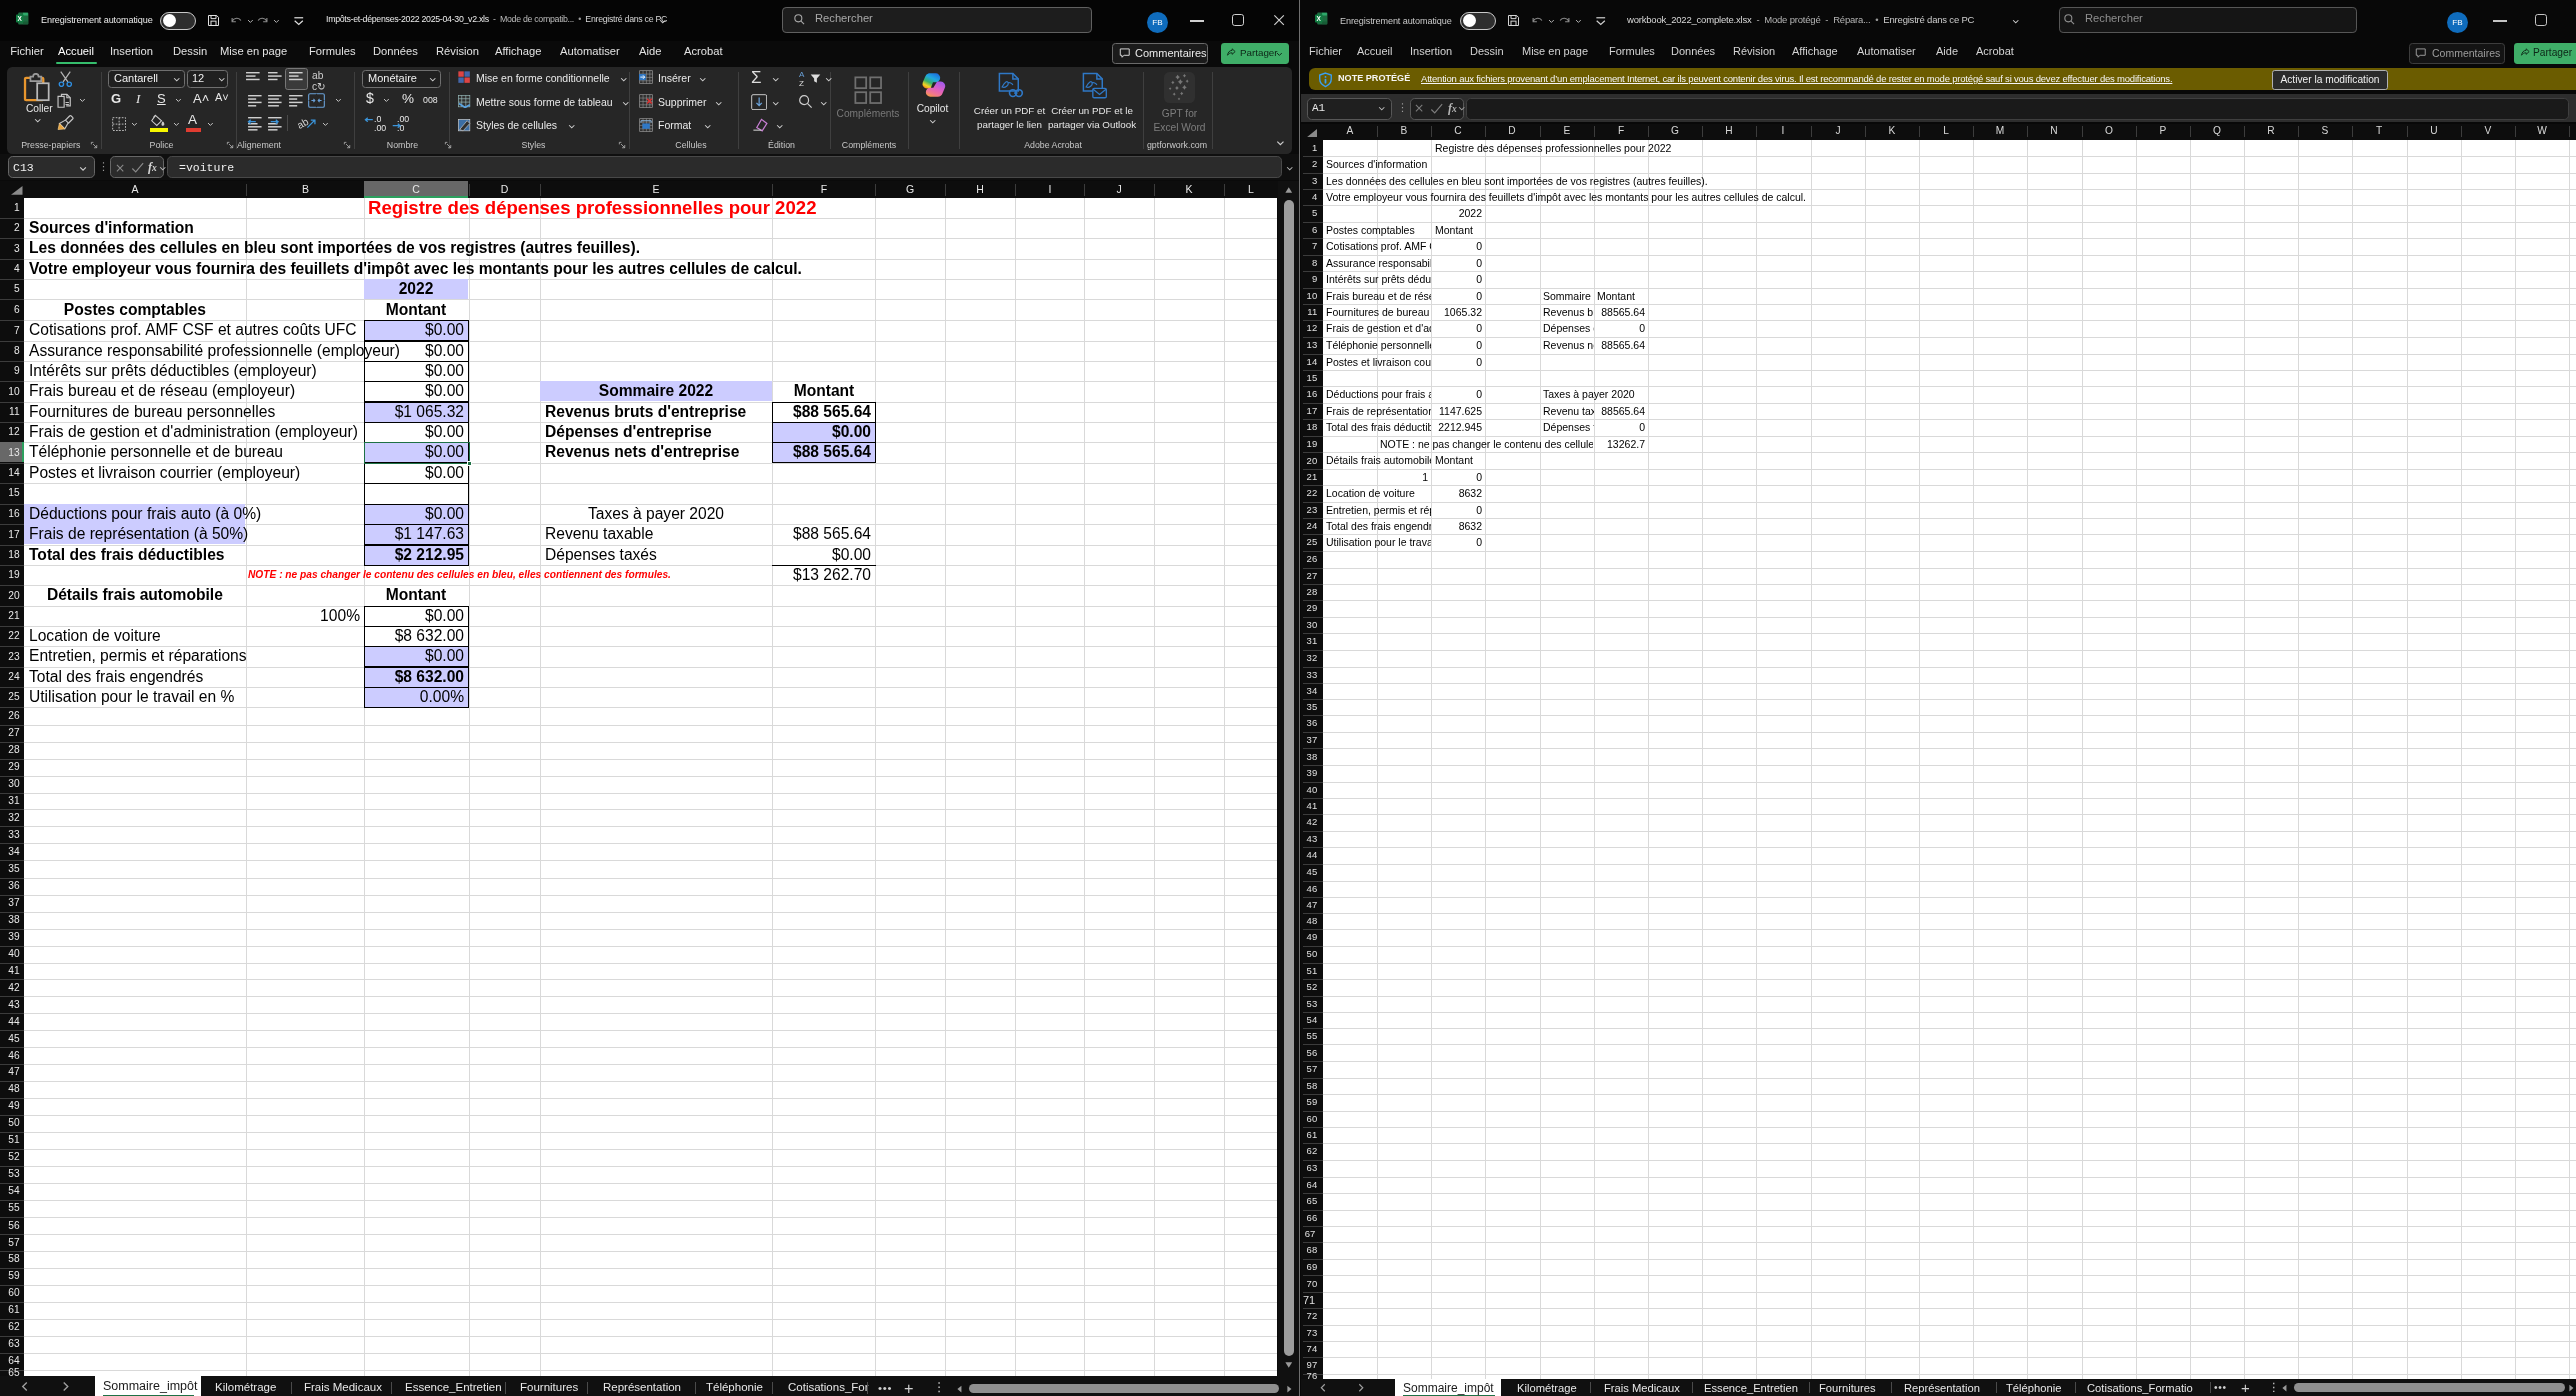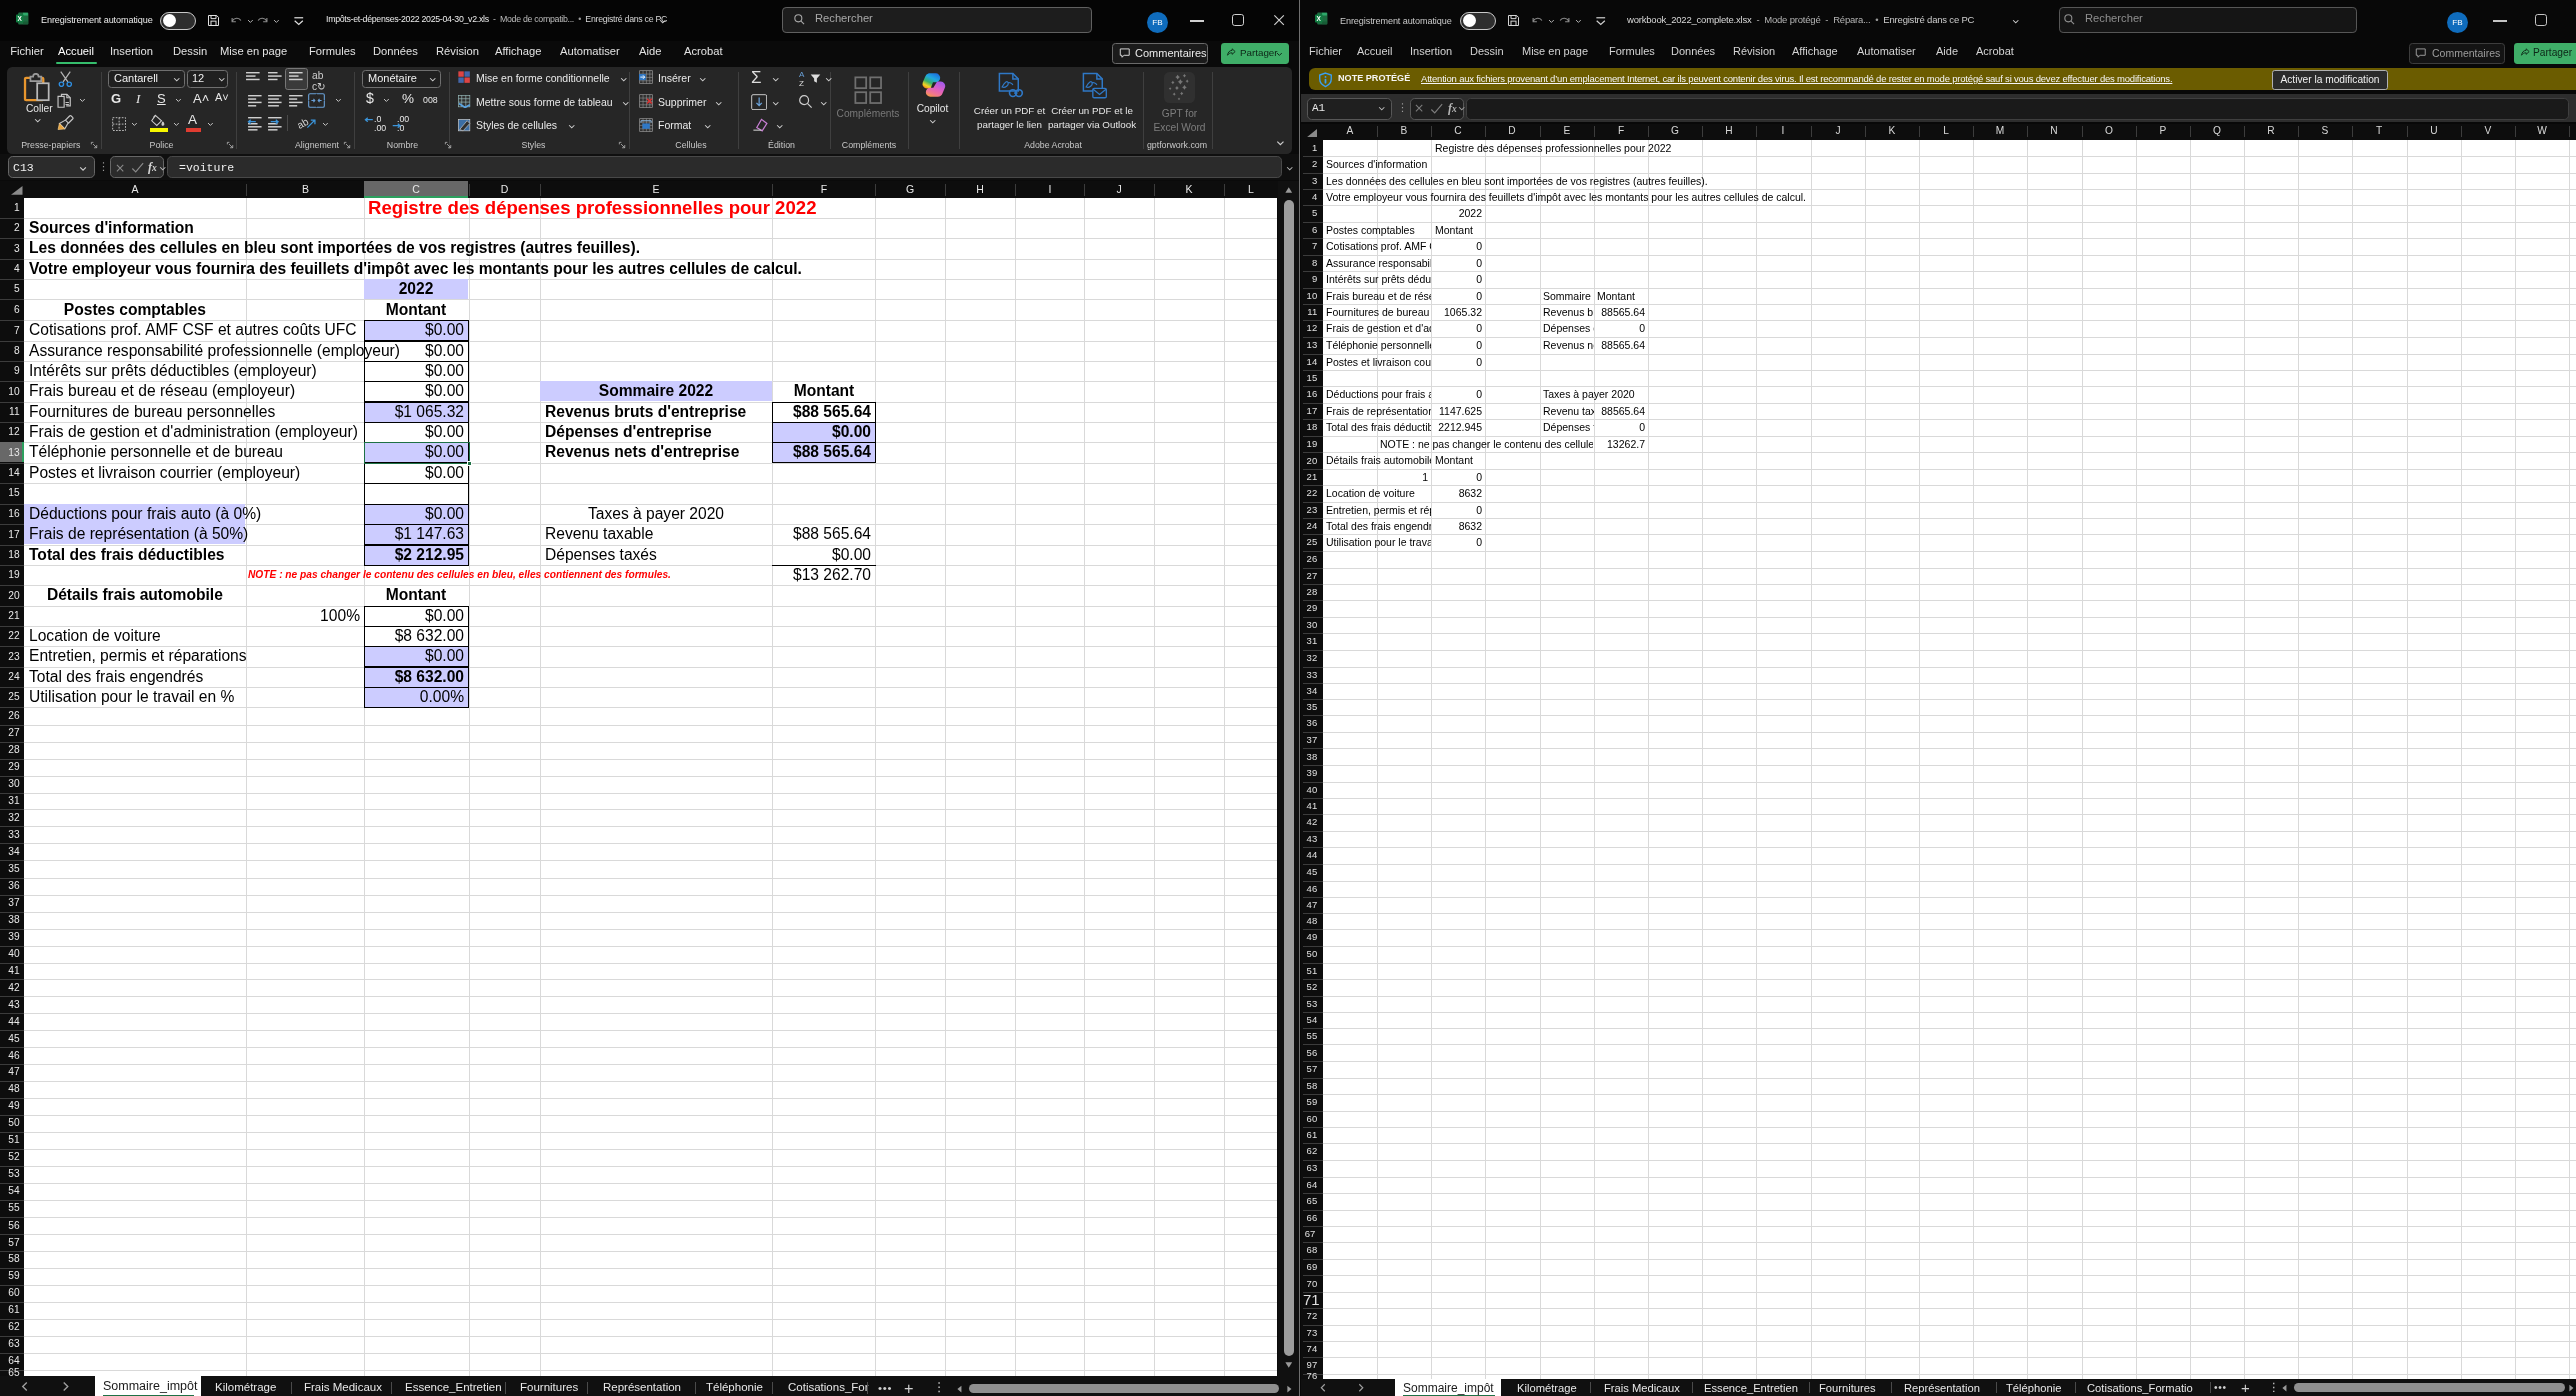--- a/index.html
+++ b/index.html
@@ -249,21 +249,21 @@
       <path d="M1 4 H12 M8.5 1 L12 4 L8.5 7"></path>
     </svg>
 <div class="abs" style="left:287px;top:115px;width:0.7px;height:16.3px;background:#4a4a4a;"></div>
 <div class="txt" style="left:297px;top:118px;font-size:10.2px;color:#cfcfcf;transform:rotate(-30deg);">ab</div>
 <svg class="abs" style="left:306px;top:118px" width="11" height="11" viewBox="0 0 16 16" fill="none" stroke="#3b94d9" stroke-width="1.8">
       <path d="M2 14 L13 3 M7 3 h6 v6"></path>
     </svg>
 <svg class="abs" style="left:322px;top:121px" width="6.8" height="6.8" viewBox="0 0 10 10" fill="none" stroke="#cdcdcd" stroke-width="1.4">
       <path d="M1.5 3 L5 6.5 L8.5 3"></path>
     </svg>
-<div class="txt" style="left:237px;top:140px;width:102px;text-align:right;font-size:8.8px;color:#c9c9c9;">Alignement</div>
+<div class="txt" style="left:237px;top:140px;width:102px;text-align:left;font-size:8.8px;color:#c9c9c9;">Alignement</div>
 <svg class="abs" style="left:343px;top:141px" width="8.1" height="8.1" viewBox="0 0 12 12" fill="none" stroke="#b5b5b5" stroke-width="1.2">
       <path d="M2 2 v-0 M2 2 h3 M2 2 v3"></path>
       <path d="M4.5 4.5 L10 10 M10 10 h-4 M10 10 v-4"></path>
     </svg>
 <div class="chip" style="left:362px;top:70px;width:79px;height:18.3px;"></div>
 <div class="txt" style="left:368px;top:72px;font-size:11px;color:#f0f0f0;">Monétaire</div>
 <svg class="abs" style="left:429px;top:76px" width="7.5" height="7.5" viewBox="0 0 10 10" fill="none" stroke="#cdcdcd" stroke-width="1.4">
       <path d="M1.5 3 L5 6.5 L8.5 3"></path>
     </svg>
 <div class="txt" style="left:366px;top:90px;font-size:14.2px;color:#e8e8e8;">$</div>
@@ -1205,21 +1205,21 @@
 <div class="glh" style="left:1323px;top:1242px;width:1253px;height:0.7px;"></div>
 <div class="txt" style="left:1303px;top:1244px;width:14.2px;text-align:right;font-size:9.5px;color:#e0e0e0;line-height:12.2px;">68</div>
 <div class="abs" style="left:1303px;top:1259px;width:19.6px;height:0.7px;background:#3c3c3c;"></div>
 <div class="glh" style="left:1323px;top:1259px;width:1253px;height:0.7px;"></div>
 <div class="txt" style="left:1303px;top:1261px;width:14.2px;text-align:right;font-size:9.5px;color:#e0e0e0;line-height:12.2px;">69</div>
 <div class="abs" style="left:1303px;top:1275px;width:19.6px;height:0.7px;background:#3c3c3c;"></div>
 <div class="glh" style="left:1323px;top:1275px;width:1253px;height:0.7px;"></div>
 <div class="txt" style="left:1303px;top:1278px;width:14.2px;text-align:right;font-size:9.5px;color:#e0e0e0;line-height:12.2px;">70</div>
 <div class="abs" style="left:1303px;top:1292px;width:19.6px;height:0.7px;background:#3c3c3c;"></div>
 <div class="glh" style="left:1323px;top:1292px;width:1253px;height:0.7px;"></div>
-<div class="txt" style="left:1303px;top:1294px;width:14.2px;text-align:left;font-size:15px;color:#e0e0e0;line-height:12.2px;">71</div>
+<div class="txt" style="left:1303px;top:1294px;width:14.2px;text-align:left;font-size:11px;color:#e0e0e0;line-height:12.2px;">71</div>
 <div class="abs" style="left:1303px;top:1308px;width:19.6px;height:0.7px;background:#3c3c3c;"></div>
 <div class="glh" style="left:1323px;top:1308px;width:1253px;height:0.7px;"></div>
 <div class="txt" style="left:1303px;top:1310px;width:14.2px;text-align:right;font-size:9.5px;color:#e0e0e0;line-height:12.2px;">72</div>
 <div class="abs" style="left:1303px;top:1325px;width:19.6px;height:0.7px;background:#3c3c3c;"></div>
 <div class="glh" style="left:1323px;top:1325px;width:1253px;height:0.7px;"></div>
 <div class="txt" style="left:1303px;top:1327px;width:14.2px;text-align:right;font-size:9.5px;color:#e0e0e0;line-height:12.2px;">73</div>
 <div class="abs" style="left:1303px;top:1341px;width:19.6px;height:0.7px;background:#3c3c3c;"></div>
 <div class="glh" style="left:1323px;top:1341px;width:1253px;height:0.7px;"></div>
 <div class="txt" style="left:1303px;top:1343px;width:14.2px;text-align:right;font-size:9.5px;color:#e0e0e0;line-height:12.2px;">74</div>
 <div class="abs" style="left:1303px;top:1357px;width:19.6px;height:0.7px;background:#3c3c3c;"></div>

